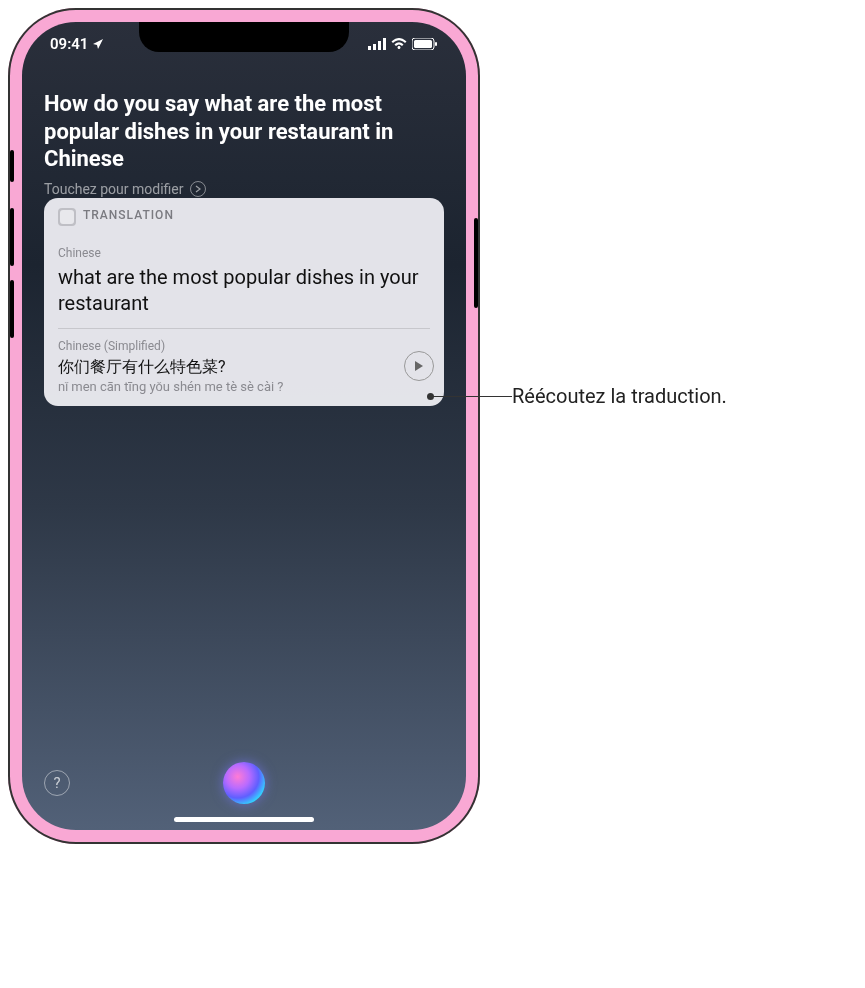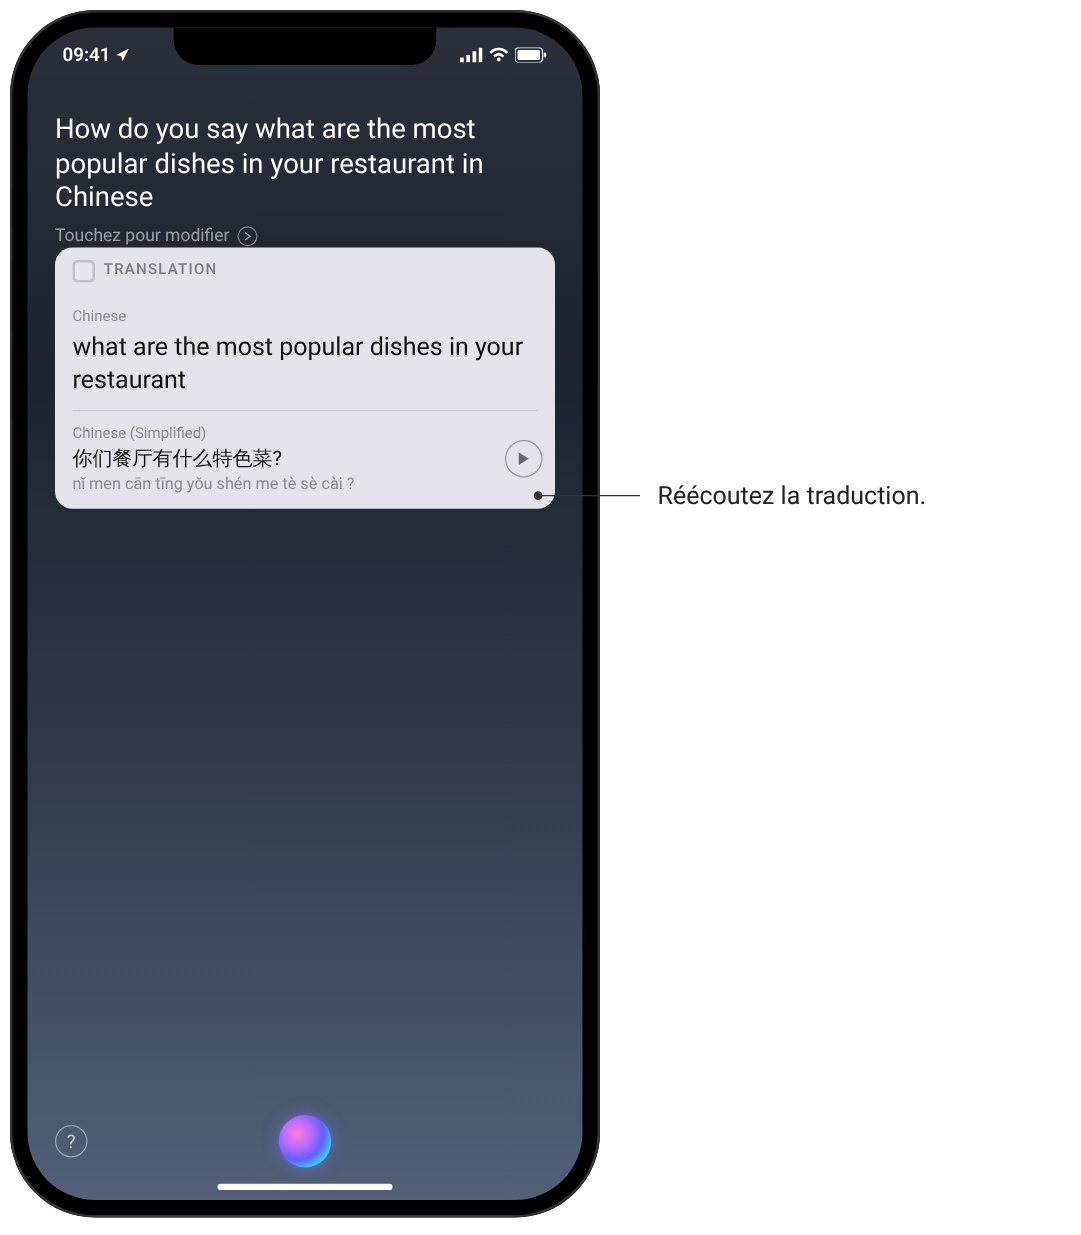--- a/index.html
+++ b/index.html
@@ -8,22 +8,22 @@
       background: #fff;
       width: 865px;
       height: 988px;
       position: relative;
     }
     .phone-frame {
       position: absolute;
       left: 8px;
       top: 8px;
       width: 472px;
-      height: 966px;
-      background: #000000;
+      height: 836px;
+      background: #f9a8d4;
       border-radius: 68px;
       padding: 14px;
       box-shadow: inset 0 0 0 2px #333;
     }
     .phone-screen {
       width: 100%;
       height: 100%;
       background: linear-gradient(180deg, #2a2f3b 0%, #1c2430 30%, #2e3847 60%, #526178 100%);
       border-radius: 54px;
       position: relative;
@@ -67,21 +67,21 @@
     .content {
       position: absolute;
       top: 68px;
       left: 22px;
       right: 22px;
     }
     .siri-query {
       color: #fff;
       font-size: 22px;
       line-height: 1.25;
-      font-weight: 400;
+      font-weight: 700;
       margin-bottom: 8px;
     }
     .tap-edit {
       display: flex;
       align-items: center;
       gap: 6px;
       color: rgba(255,255,255,0.55);
       font-size: 14px;
       margin-bottom: 1px;
     }
@@ -211,21 +211,21 @@
       left: -3px;
       top: -3px;
       width: 7px;
       height: 7px;
       background: #333;
       border-radius: 50%;
     }
     .callout-text {
       font-size: 20px;
       color: #222;
-      margin-left: 14px;
+      margin-left: 0;
     }
   </style>
 </head>
 <body>
 
 <div class="phone-frame">
   <div class="side-btn side-left-1"></div>
   <div class="side-btn side-left-2"></div>
   <div class="side-btn side-left-3"></div>
   <div class="side-btn side-right"></div>

